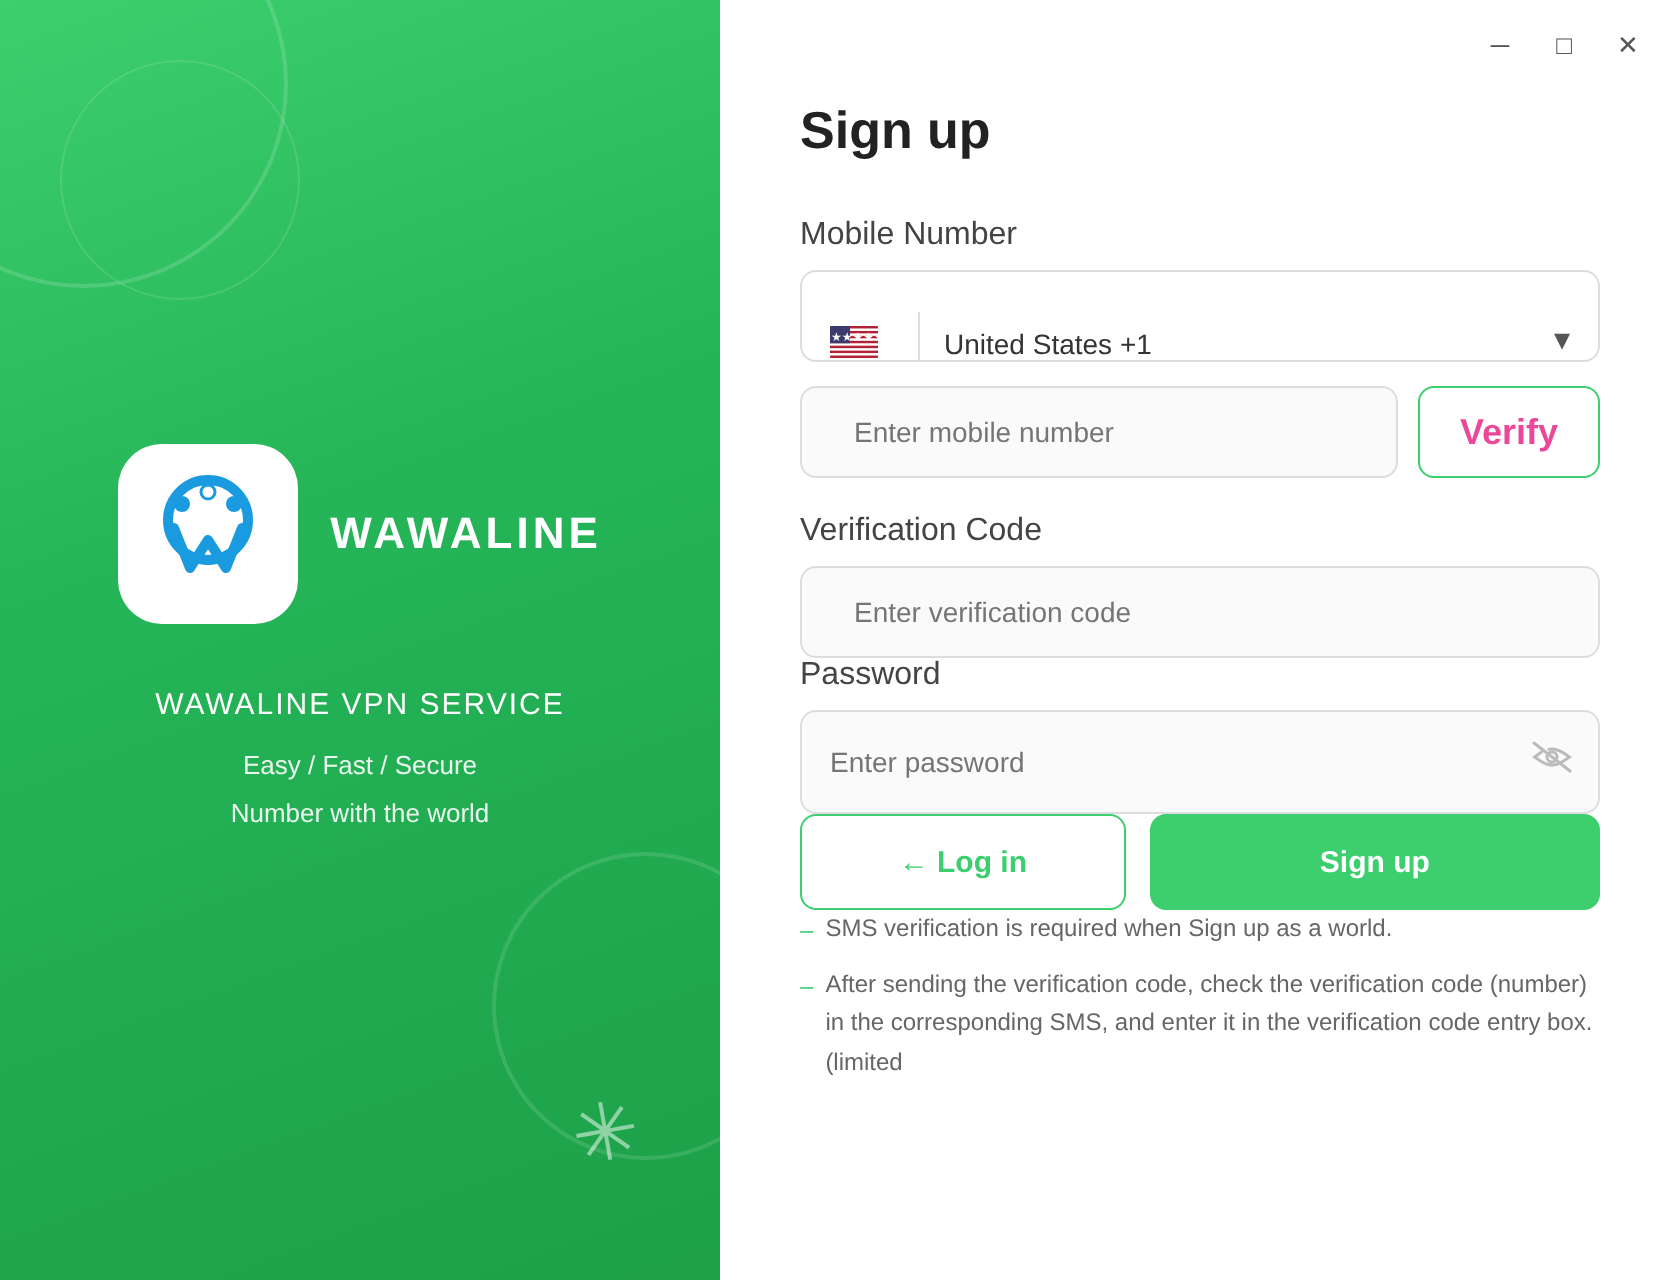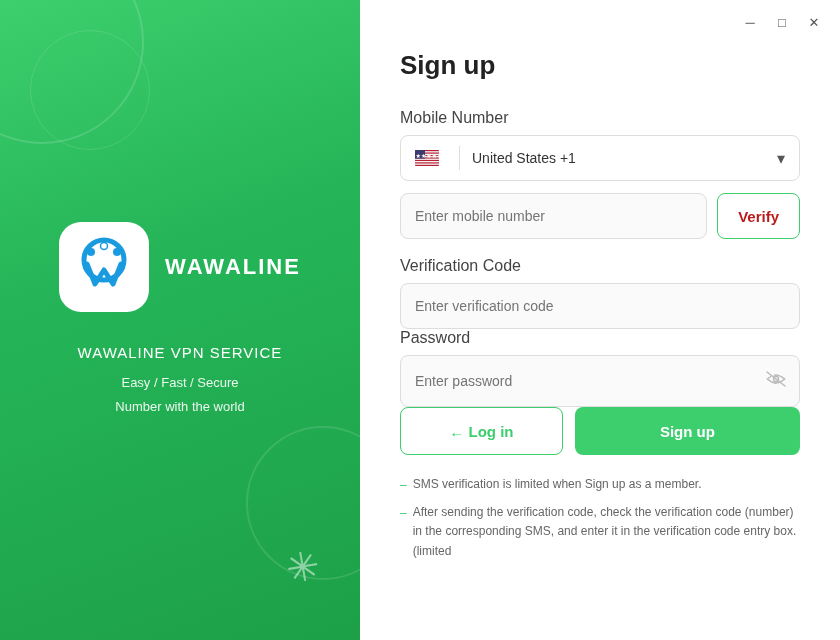--- a/index.html
+++ b/index.html
@@ -146,21 +146,21 @@
     .field-label {
       font-size: 16px;
       color: #444;
       margin-bottom: 8px;
       display: block;
     }
 
     
     .country-selector {
       display: flex;
-      align-items: center;
+      align-items: flex-end;
       border: 1.5px solid #ddd;
       border-radius: 8px;
       padding: 0 14px;
       height: 46px;
       cursor: pointer;
       margin-bottom: 12px;
       background: #fff;
     }
 
     .flag-icon {
@@ -193,36 +193,36 @@
     .input-row {
       display: flex;
       gap: 10px;
       margin-bottom: 18px;
     }
 
     .text-input {
       flex: 1;
       border: 1.5px solid #ddd;
       border-radius: 8px;
-      padding: 0 14px;
+      padding: 0 26px;
       height: 46px;
       font-size: 14px;
       color: #404040;
       background: #fafafa;
       outline: none;
     }
 
     .verify-btn {
       padding: 0 20px;
       height: 46px;
       border: 1.5px solid #3dce6e;
       border-radius: 8px;
       background: #fff;
-      color: #b91c1c;
-      font-size: 15px;
+      color: #ec4899;
+      font-size: 18px;
       font-weight: 600;
       cursor: pointer;
       white-space: nowrap;
       flex-shrink: 0;
     }
 
     .field-group {
     }
 
     .password-wrapper {
@@ -248,21 +248,20 @@
       transform: translateY(-50%);
       cursor: pointer;
       color: #aaa;
       font-size: 16px;
     }
 
     
     .action-row {
       display: flex;
       gap: 12px;
-      margin-bottom: 20px;
     }
 
     .login-btn {
       flex: 1;
       height: 48px;
       border: 1.5px solid #3dce6e;
       border-radius: 8px;
       background: #fff;
       color: #3dce6e;
       font-size: 15px;
@@ -396,21 +395,21 @@
   </div>
 
   <div class="action-row">
     <button class="login-btn">← Log in</button>
     <button class="signup-btn">Sign up</button>
   </div>
 
   <div class="notes">
     <div class="note-item">
       <span class="note-dash">–</span>
-      <span>SMS verification is limited when Sign up as a member.</span>
+      <span>SMS verification is required when Sign up as a world.</span>
     </div>
     <div class="note-item">
       <span class="note-dash">–</span>
       <span>After sending the verification code, check the verification code (number) in the corresponding SMS, and enter it in the verification code entry box. (limited</span>
     </div>
   </div>
 
 </div>
 
 </body></html>

